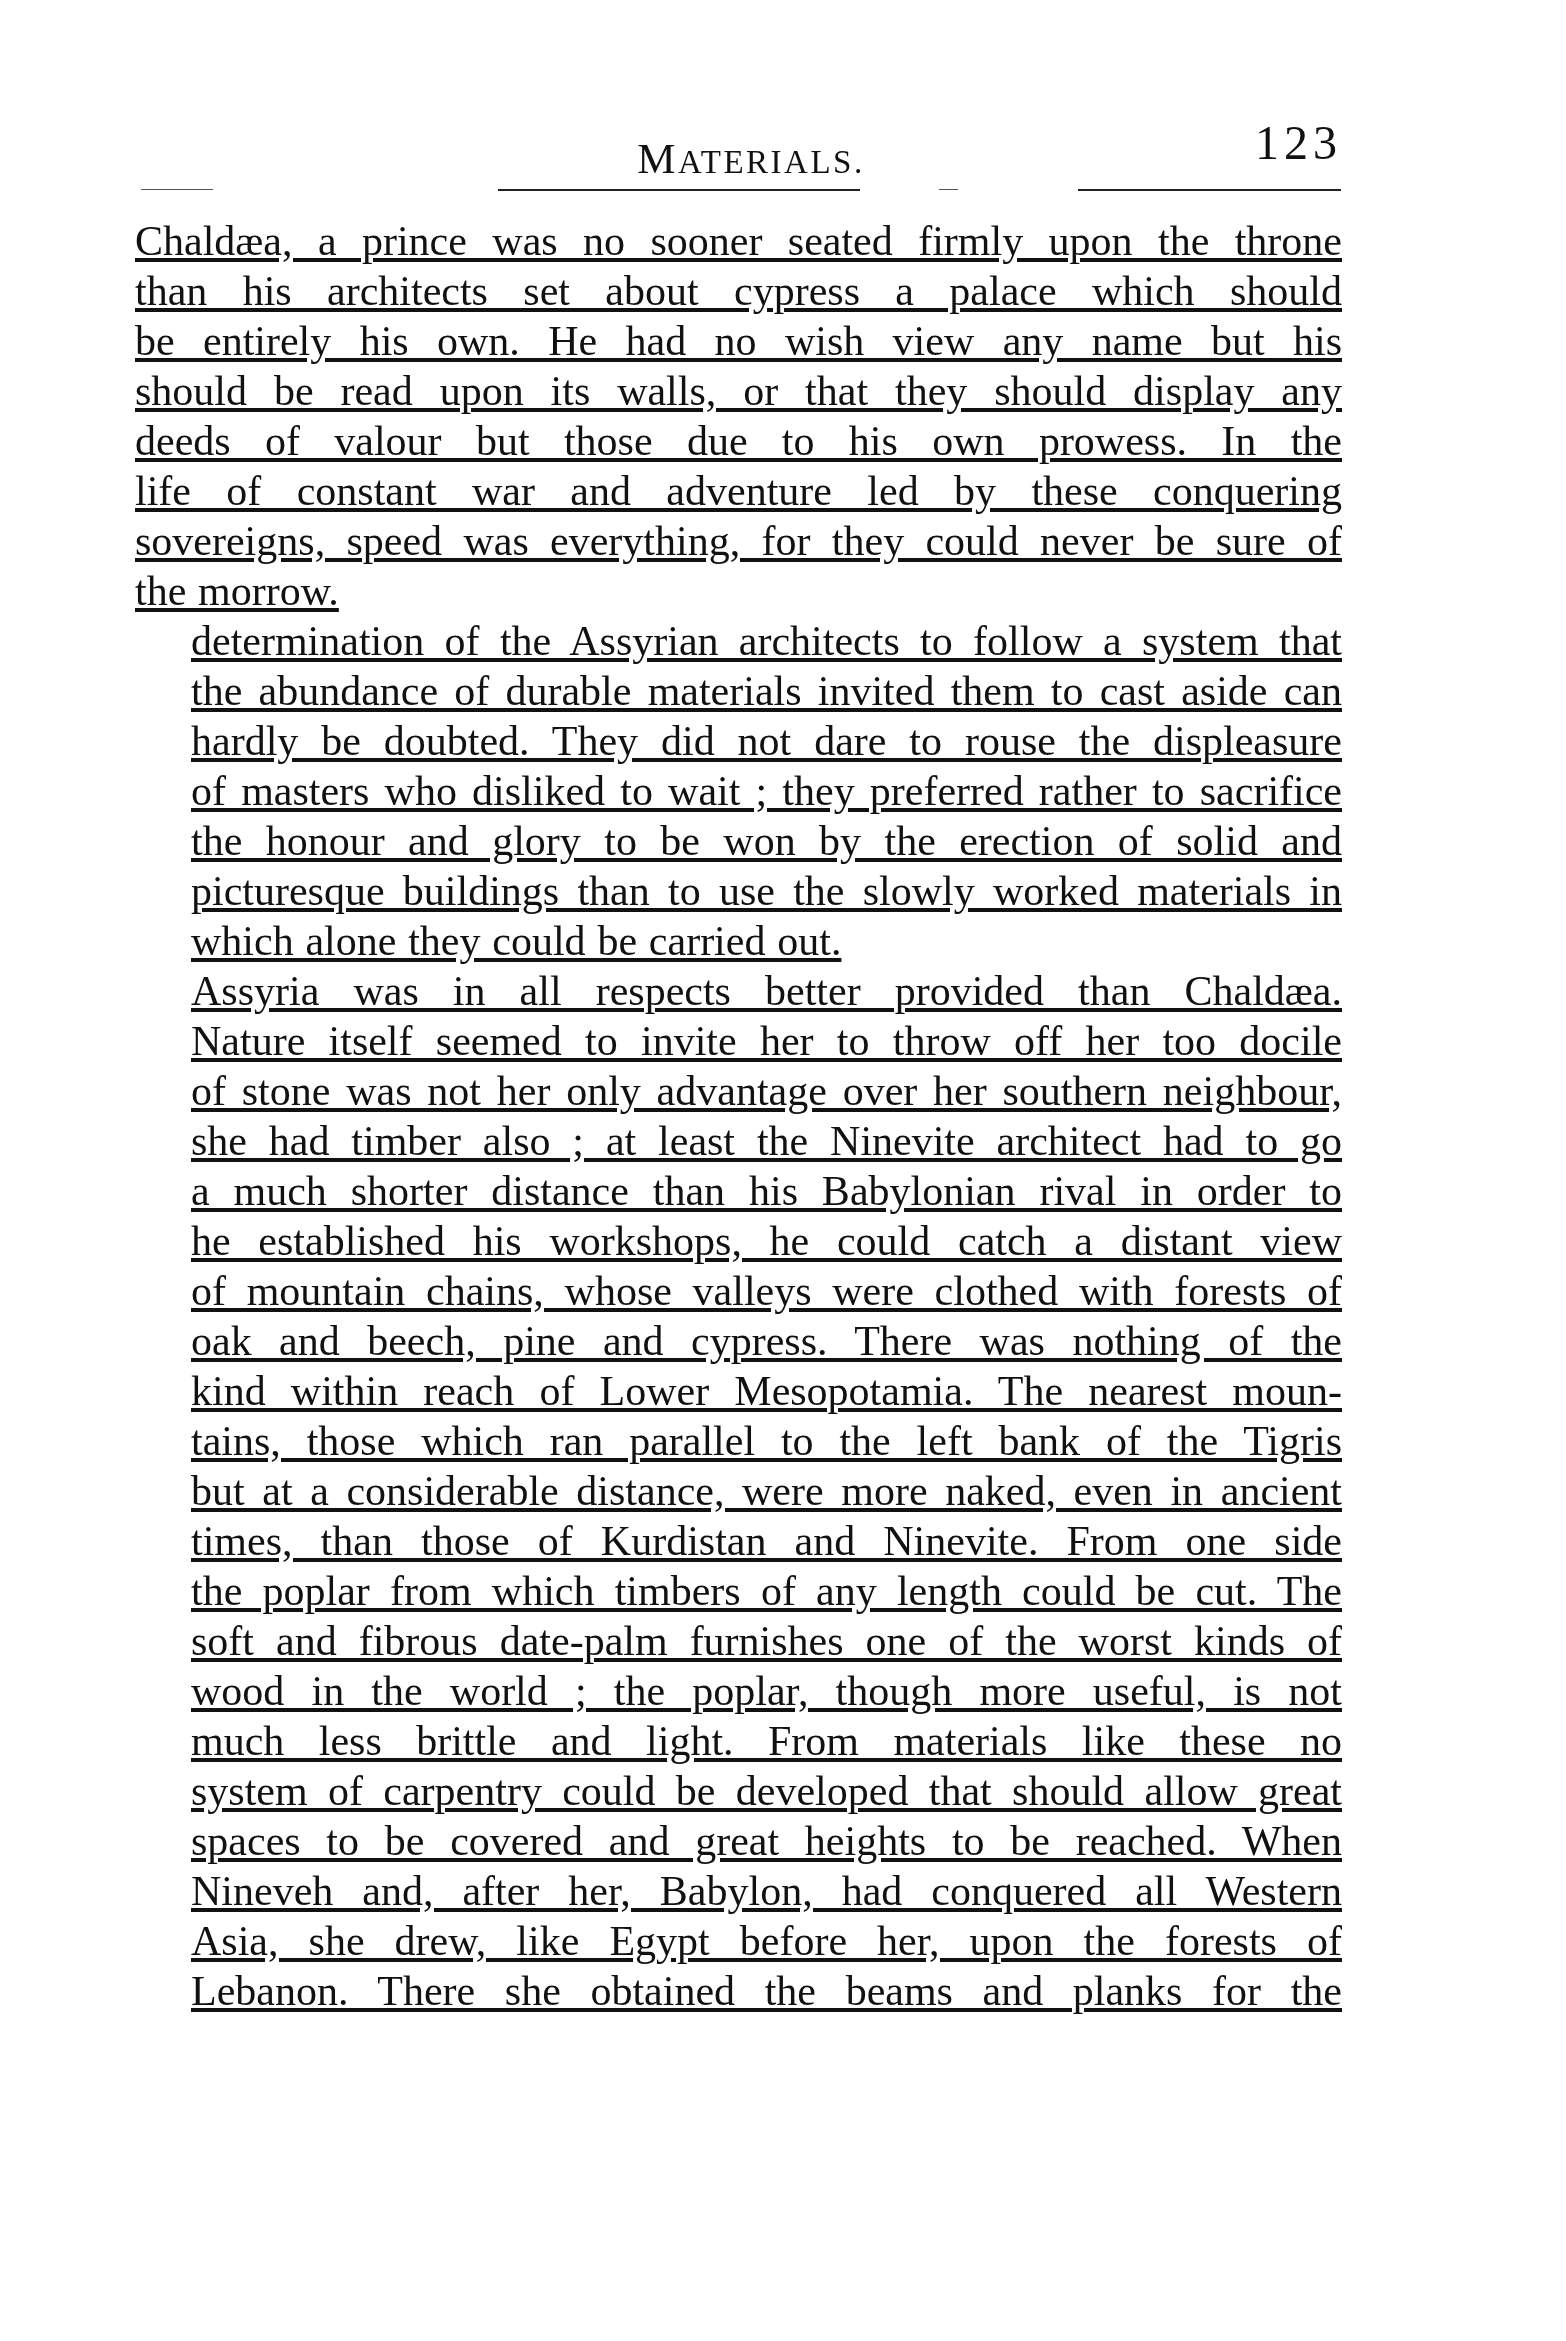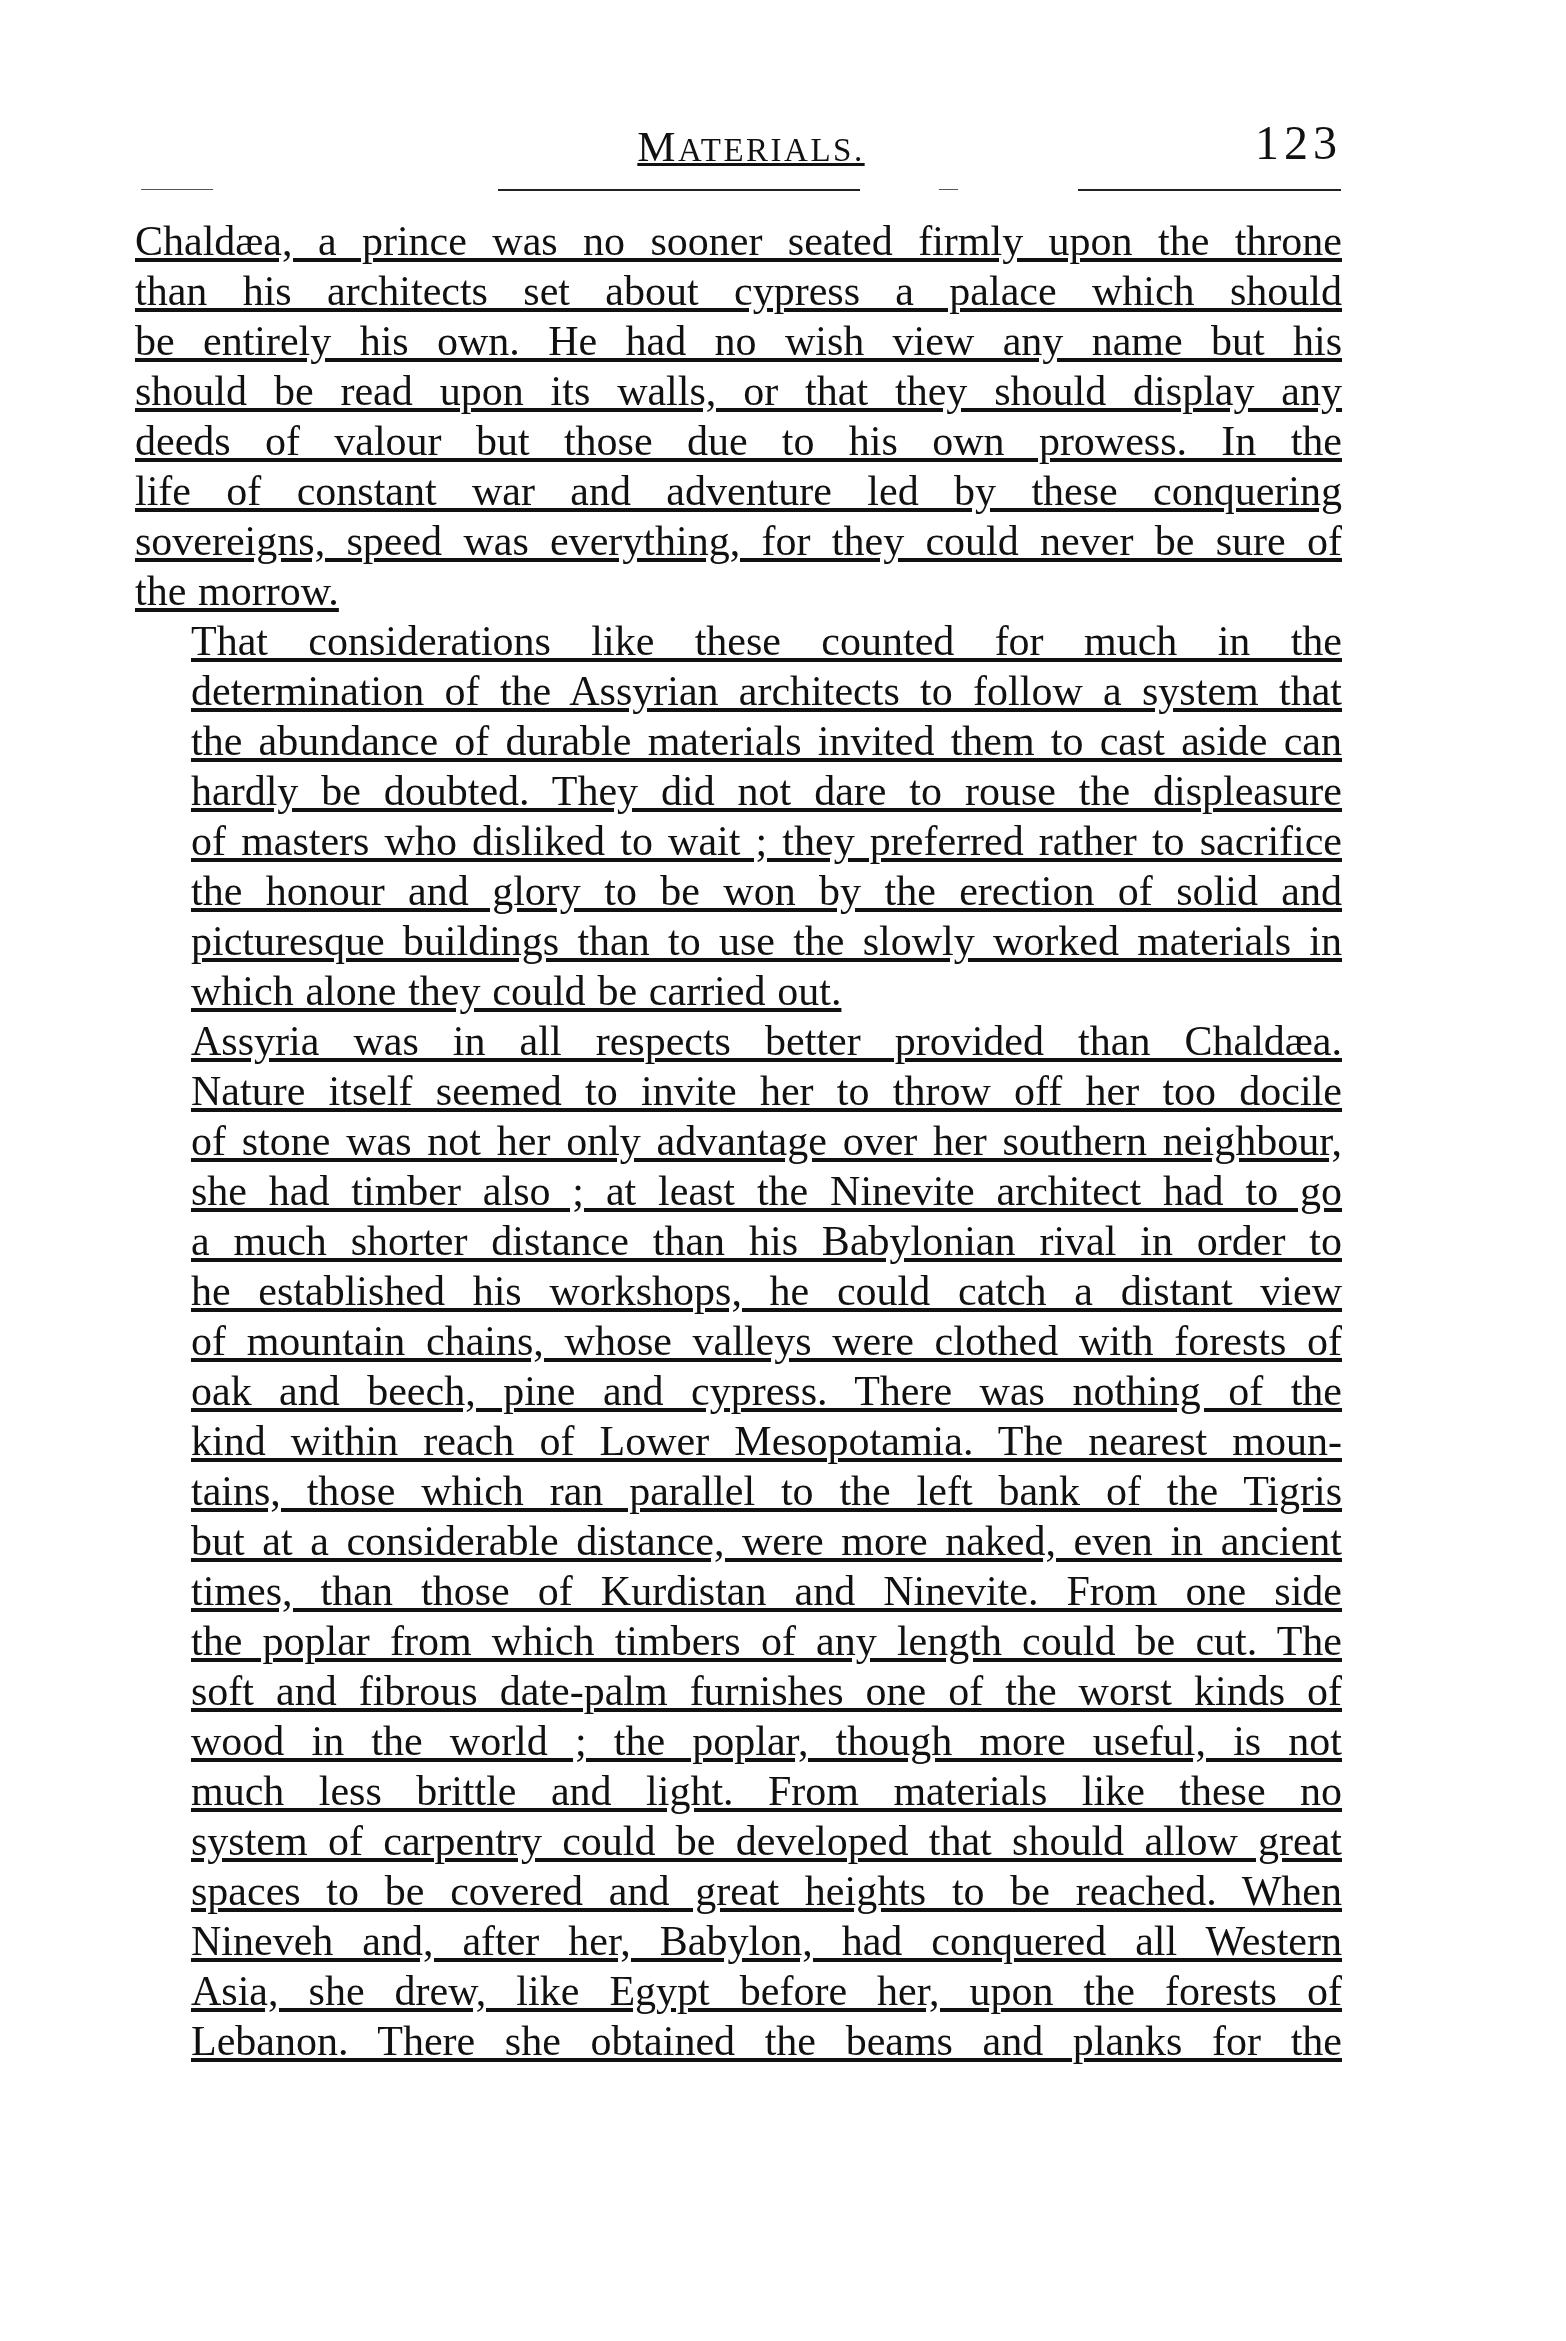--- a/index.html
+++ b/index.html
@@ -3,23 +3,23 @@
 <meta charset="utf-8">
 <style>
   html, body { margin: 0; padding: 0; background: #ffffff; }
   body { width: 1567px; height: 2342px; position: relative; overflow: hidden; color: #111111; }
   .page { position: absolute; left: 0; top: 0; width: 1567px; height: 2342px; background: #ffffff; }
   .running-head {
     position: absolute; left: 135px; top: 121px; width: 1207px; height: 51px;
     font-family: "Liberation Serif", "DejaVu Serif", serif;
   }
   .head-title {
-    position: absolute; left: 0; width: 1207px; top: 4px; text-align: center;
+    position: absolute; left: 0; width: 1207px; top: 16px; text-align: center;
     font-size: 33px; letter-spacing: 2.5px; font-variant: small-caps; line-height: 44px;
-    padding-left: 25px; box-sizing: border-box; text-decoration: underline;
+    padding-left: 25px; box-sizing: border-box;
   }
   .head-title .cap { font-size: 43px; }
   .page-number {
     position: absolute; right: 0; top: 0; font-size: 48px; line-height: 44px; letter-spacing: 5px;
   }
   .rule { position: absolute; top: 189px; height: 1.9px; background: #222222; }
   .rule.thin { height: 1.3px; background: #555555; }
   .body-text {
     position: absolute; left: 135px; top: 216px; width: 1207px;
     font-family: "Liberation Serif", "DejaVu Serif", serif;
@@ -50,21 +50,20 @@
         <span class="line">Chaldæa, a prince was no sooner seated firmly upon the throne</span>
         <span class="line">than his architects set about cypress a palace which should</span>
         <span class="line">be entirely his own.  He had no wish view any name but his</span>
         <span class="line">should be read upon its walls, or that they should display any</span>
         <span class="line">deeds of valour but those due to his own prowess.  In the</span>
         <span class="line">life of constant war and adventure led by these conquering</span>
         <span class="line">sovereigns, speed was everything, for they could never be sure of</span>
         <span class="line last">the morrow.</span>
       </div>
       <div class="para indent">
-        <span class="line" style="text-indent: 56px;">That considerations like these counted for much in the</span>
         <span class="line">determination of the Assyrian architects to follow a system that</span>
         <span class="line">the abundance of durable materials invited them to cast aside can</span>
         <span class="line">hardly be doubted.  They did not dare to rouse the displeasure</span>
         <span class="line">of masters who disliked to wait ; they preferred rather to sacrifice</span>
         <span class="line">the honour and glory to be won by the erection of solid and</span>
         <span class="line">picturesque buildings than to use the slowly worked materials in</span>
         <span class="line last">which alone they could be carried out.</span>
       </div>
       <div class="para indent">
         <span class="line" style="text-indent: 56px;">Assyria was in all respects better provided than Chaldæa.</span>

